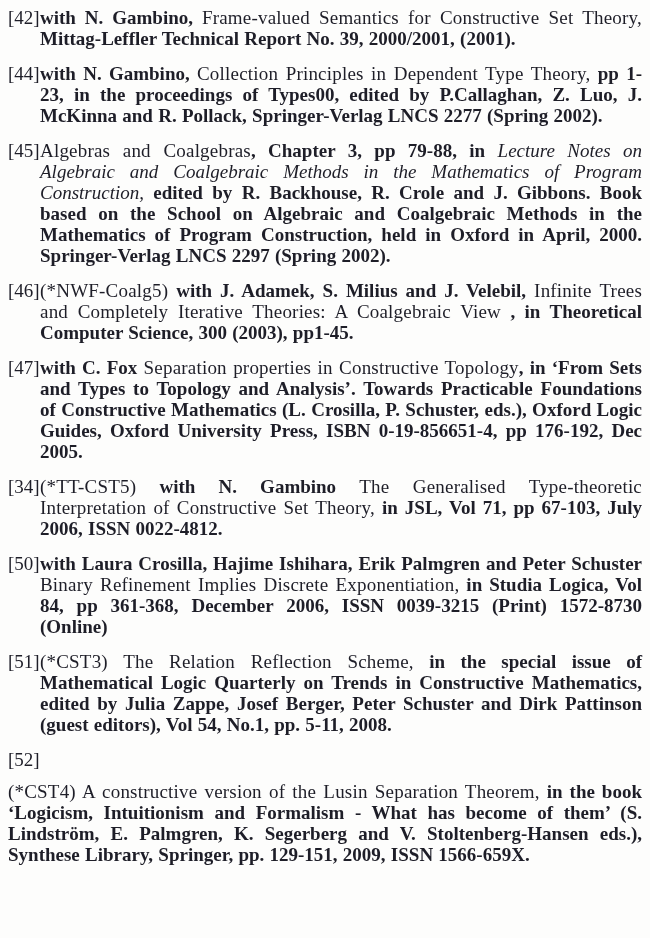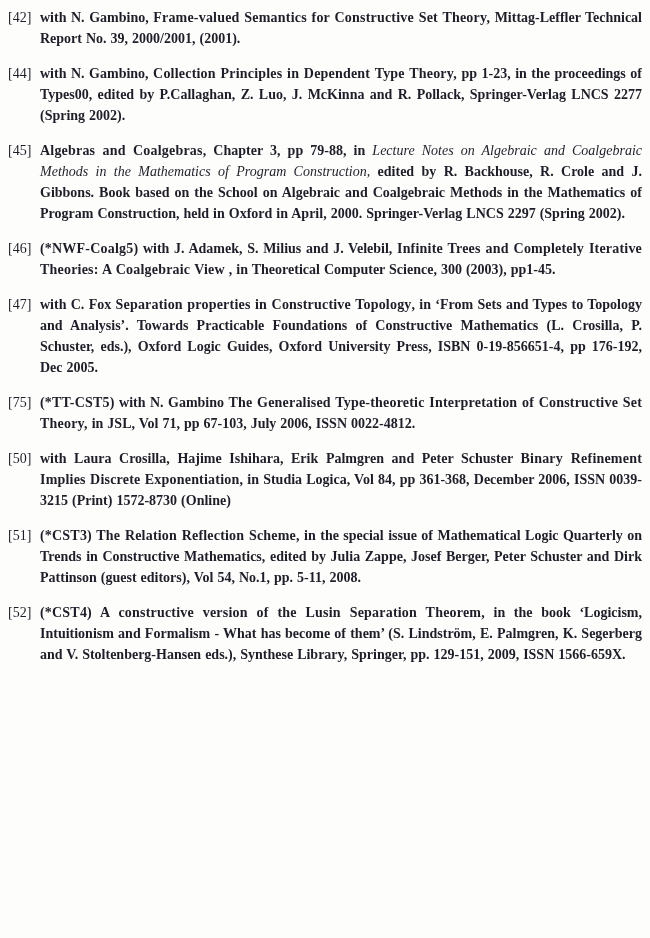--- a/index.html
+++ b/index.html
@@ -13,39 +13,39 @@
     width: 650px;
     min-height: 938px;
     box-sizing: border-box;
     padding: 7px 8px 10px 8px;
     background: #fdfdfc;
   }
   .ref-item {
     display: flex;
     align-items: flex-start;
     margin-bottom: 14px;
-    font-size: 14px;
+    font-size: 19px;
     line-height: 21px;
   }
-  .ref-item:last-child { margin-bottom: 6px; }
+  .ref-item:last-child { margin-bottom: 6px; flex-direction: column; }
   .ref-num {
     flex: 0 0 32px;
     text-align: left;
     white-space: nowrap;
   }
   .ref-body {
     flex: 1;
     margin: 0;
     text-align: justify;
     hyphens: auto;
     -webkit-hyphens: auto;
     word-spacing: 0.5px;
   }
   .seg-plain  { font-weight: bold; font-style: normal; }
-  .seg-bold   { font-weight: bold;   font-style: normal; letter-spacing: 0.2px; }
+  .seg-bold   { font-weight: normal;   font-style: normal; letter-spacing: 0.2px; }
   .seg-italic { font-weight: normal; font-style: italic; }
 </style>
 </head>
 <body>
 
 <main class="page">
     <div class="ref-item">
       <span class="ref-num">[42]</span>
       <p class="ref-body"><span class="seg-plain">with N. Gambino, </span><span class="seg-bold">Frame-valued Semantics for Constructive Set Theory,</span><span class="seg-plain"> Mittag-Leffler Technical Report No. 39, 2000/2001, (2001).</span></p>
     </div>
@@ -59,21 +59,21 @@
     </div>
     <div class="ref-item">
       <span class="ref-num">[46]</span>
       <p class="ref-body"><span class="seg-bold">(*NWF-Coalg5)</span><span class="seg-plain"> with J. Adamek, S. Milius and J. Velebil, </span><span class="seg-bold">Infinite Trees and Completely Iterative Theories: A Coalgebraic View</span><span class="seg-plain"> , in Theoretical Computer Science, 300 (2003), pp1-45.</span></p>
     </div>
     <div class="ref-item">
       <span class="ref-num">[47]</span>
       <p class="ref-body"><span class="seg-plain">with C. Fox </span><span class="seg-bold">Separation properties in Constructive Topology</span><span class="seg-plain">, in ‘From Sets and Types to Topology and Analysis’. Towards Practicable Foundations of Constructive Mathematics (L. Crosilla, P. Schuster, eds.), Oxford Logic Guides, Oxford University Press, ISBN 0-19-856651-4, pp 176-192, Dec 2005.</span></p>
     </div>
     <div class="ref-item">
-      <span class="ref-num">[75]</span>
+      <span class="ref-num">[34]</span>
       <p class="ref-body"><span class="seg-bold">(*TT-CST5)</span><span class="seg-plain"> with N. Gambino </span><span class="seg-bold">The Generalised Type-theoretic Interpretation of Constructive Set Theory,</span><span class="seg-plain"> in JSL, Vol 71, pp 67-103, July 2006, ISSN 0022-4812.</span></p>
     </div>
     <div class="ref-item">
       <span class="ref-num">[50]</span>
       <p class="ref-body"><span class="seg-plain">with Laura Crosilla, Hajime Ishihara, Erik Palmgren and Peter Schuster </span><span class="seg-bold">Binary Refinement Implies Discrete Exponentiation,</span><span class="seg-plain"> in Studia Logica, Vol 84, pp 361-368, December 2006, ISSN 0039-3215 (Print) 1572-8730 (Online)</span></p>
     </div>
     <div class="ref-item">
       <span class="ref-num">[51]</span>
       <p class="ref-body"><span class="seg-bold">(*CST3) The Relation Reflection Scheme,</span><span class="seg-plain"> in the special issue of Mathematical Logic Quarterly on Trends in Constructive Mathematics, edited by Julia Zappe, Josef Berger, Peter Schuster and Dirk Pattinson (guest editors), Vol 54, No.1, pp. 5-11, 2008.</span></p>
     </div>

